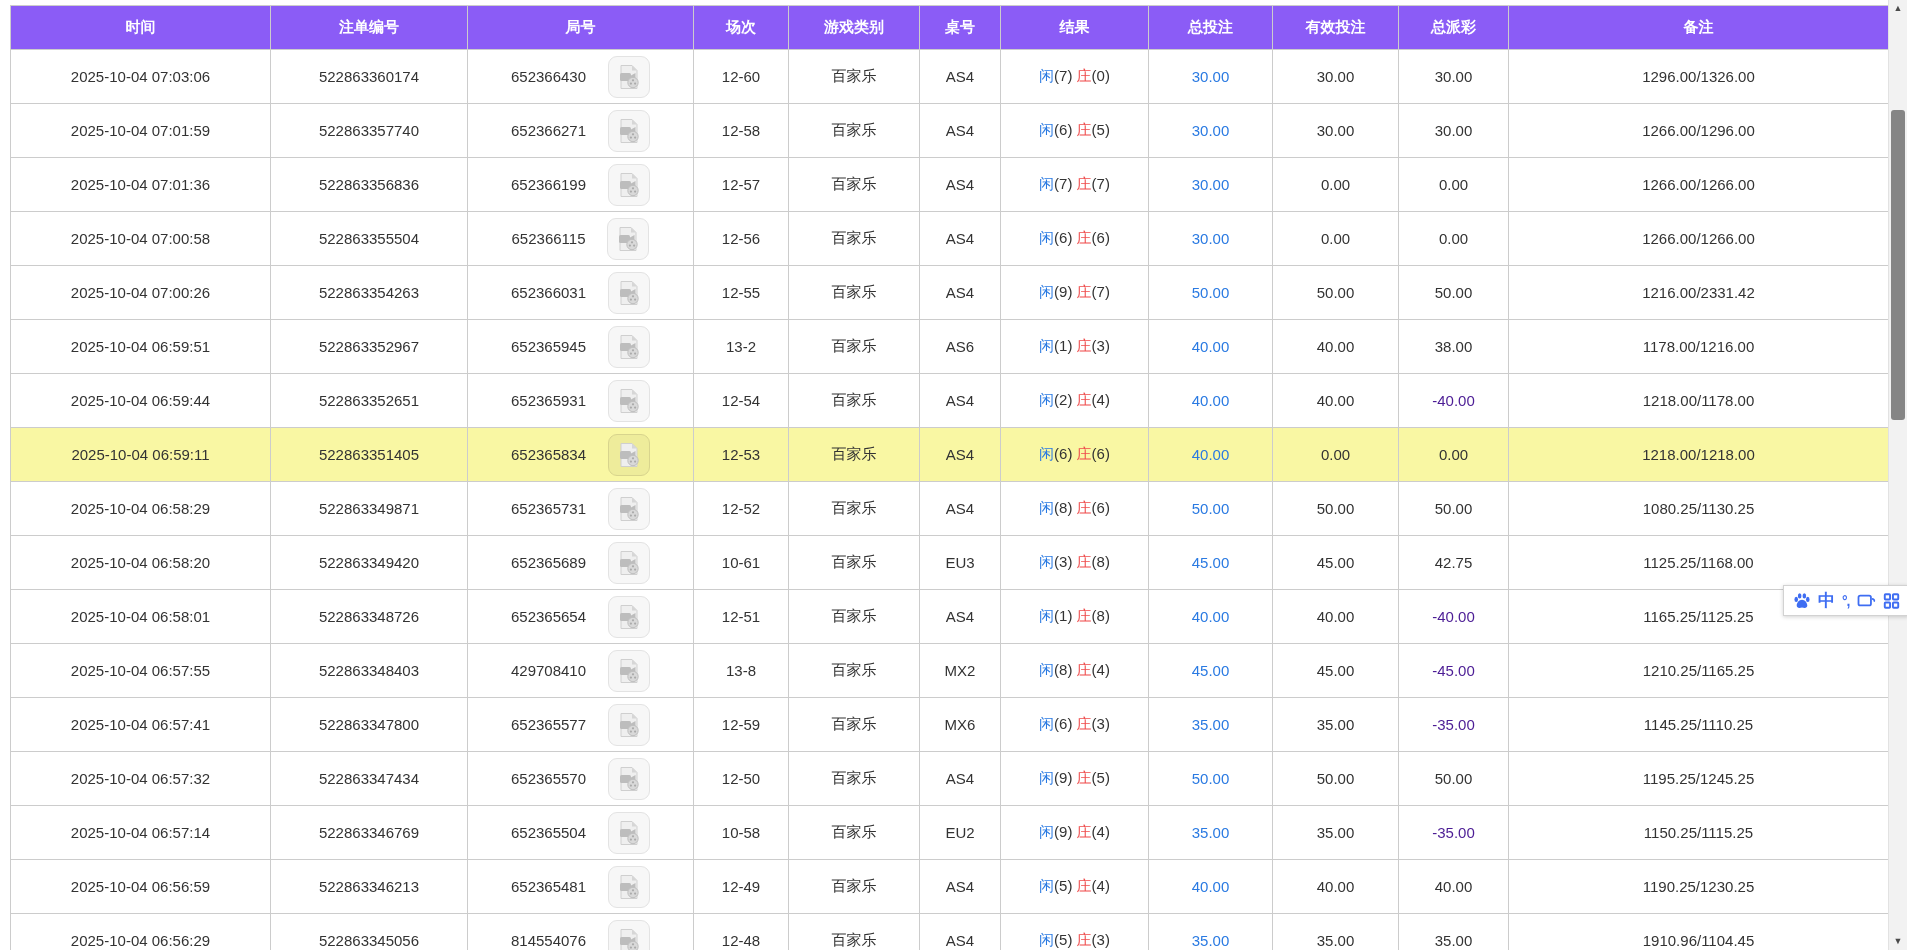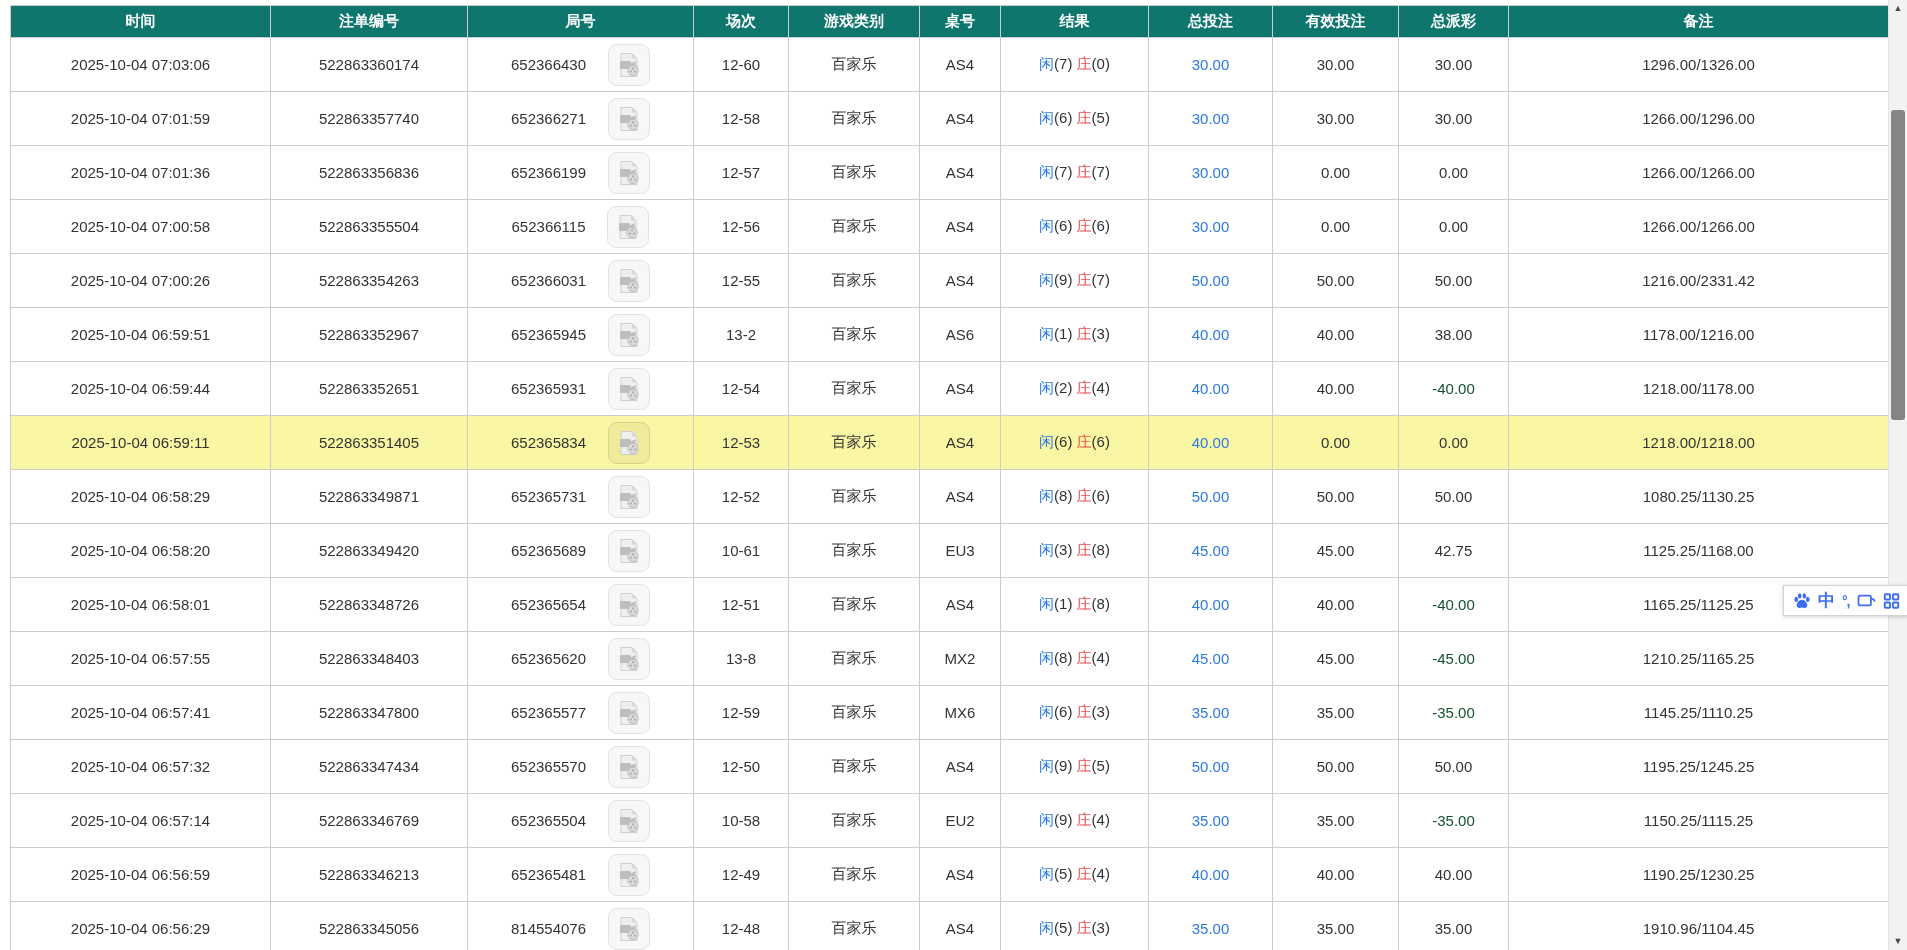--- a/index.html
+++ b/index.html
@@ -5,31 +5,31 @@
   * { box-sizing: border-box; }
   html,body { margin:0; padding:0; }
   body {
     width:1907px; height:950px; overflow:hidden; position:relative;
     background:#fff; font-family:"Liberation Sans", sans-serif;
     font-size:15px; color:#333;
   }
   .table-wrap { position:absolute; left:10px; top:5px; }
   table { border-collapse:collapse; table-layout:fixed; width:1878px; }
   th {
-    background:#0f766e; color:#fff; height:32px; font-size:15px;
-    font-weight:bold; border:1px solid #cccccc; padding:0; text-align:center;
+    background:#8b5cf6; color:#fff; height:20px; font-size:15px;
+    font-weight:bold; border:1px solid #cccccc; padding:12px; text-align:center;
   }
   td {
     height:54px; border:1px solid #cccccc; padding:0; text-align:center;
     background:#fff; color:#333;
   }
   tr.highlight td { background:#f9f7a3; }
   .blue { color:#2a7ae2; }
   .banker { color:#ef4c4c; }
-  .neg { color:#14532d; }
+  .neg { color:#4c1d95; }
   .round-inner { display:flex; align-items:center; justify-content:center; gap:22px; }
   .video-btn {
     width:42px; height:42px; border-radius:9px; border:1px solid #e3e3e3;
     background:#f7f7f7; display:inline-flex; align-items:center; justify-content:center;
     padding:0; cursor:pointer;
   }
   tr.highlight .video-btn { background:rgba(0,0,0,0.045); border-color:#d8d48d; }
   .total-bet-link { cursor:pointer; }
   
   .scrollbar {
@@ -475,21 +475,21 @@
     </td>
     <td>40.00</td>
     <td class="neg">-40.00</td>
     <td>1165.25/1125.25</td>
   </tr>
         <tr>
     <td>2025-10-04 06:57:55</td>
     <td>522863348403</td>
     <td>
       <span class="round-inner">
-        <span>652365620</span>
+        <span>429708410</span>
         <button class="video-btn" title="">
           <svg width="24" height="26" viewBox="0 0 24 26">
             <path d="M4 1.5h11l5 5v18H4z" fill="#efefef" stroke="#cfcfcf" stroke-width="1"></path>
             <path d="M15 1.5l5 5h-5z" fill="#d6d6d6"></path>
             <rect x="3" y="9" width="11" height="8" rx="1.5" fill="#bdbdbd"></rect>
             <path d="M14 11.5l4.5-2.5v7l-4.5-2.5z" fill="#bdbdbd"></path>
             <circle cx="16" cy="18.5" r="5.2" fill="#d9d9d9" stroke="#bfbfbf" stroke-width="1"></circle>
             <circle cx="16" cy="16.3" r="1.1" fill="#aaaaaa"></circle>
             <circle cx="13.9" cy="19.6" r="1.1" fill="#aaaaaa"></circle>
             <circle cx="18.1" cy="19.6" r="1.1" fill="#aaaaaa"></circle>

